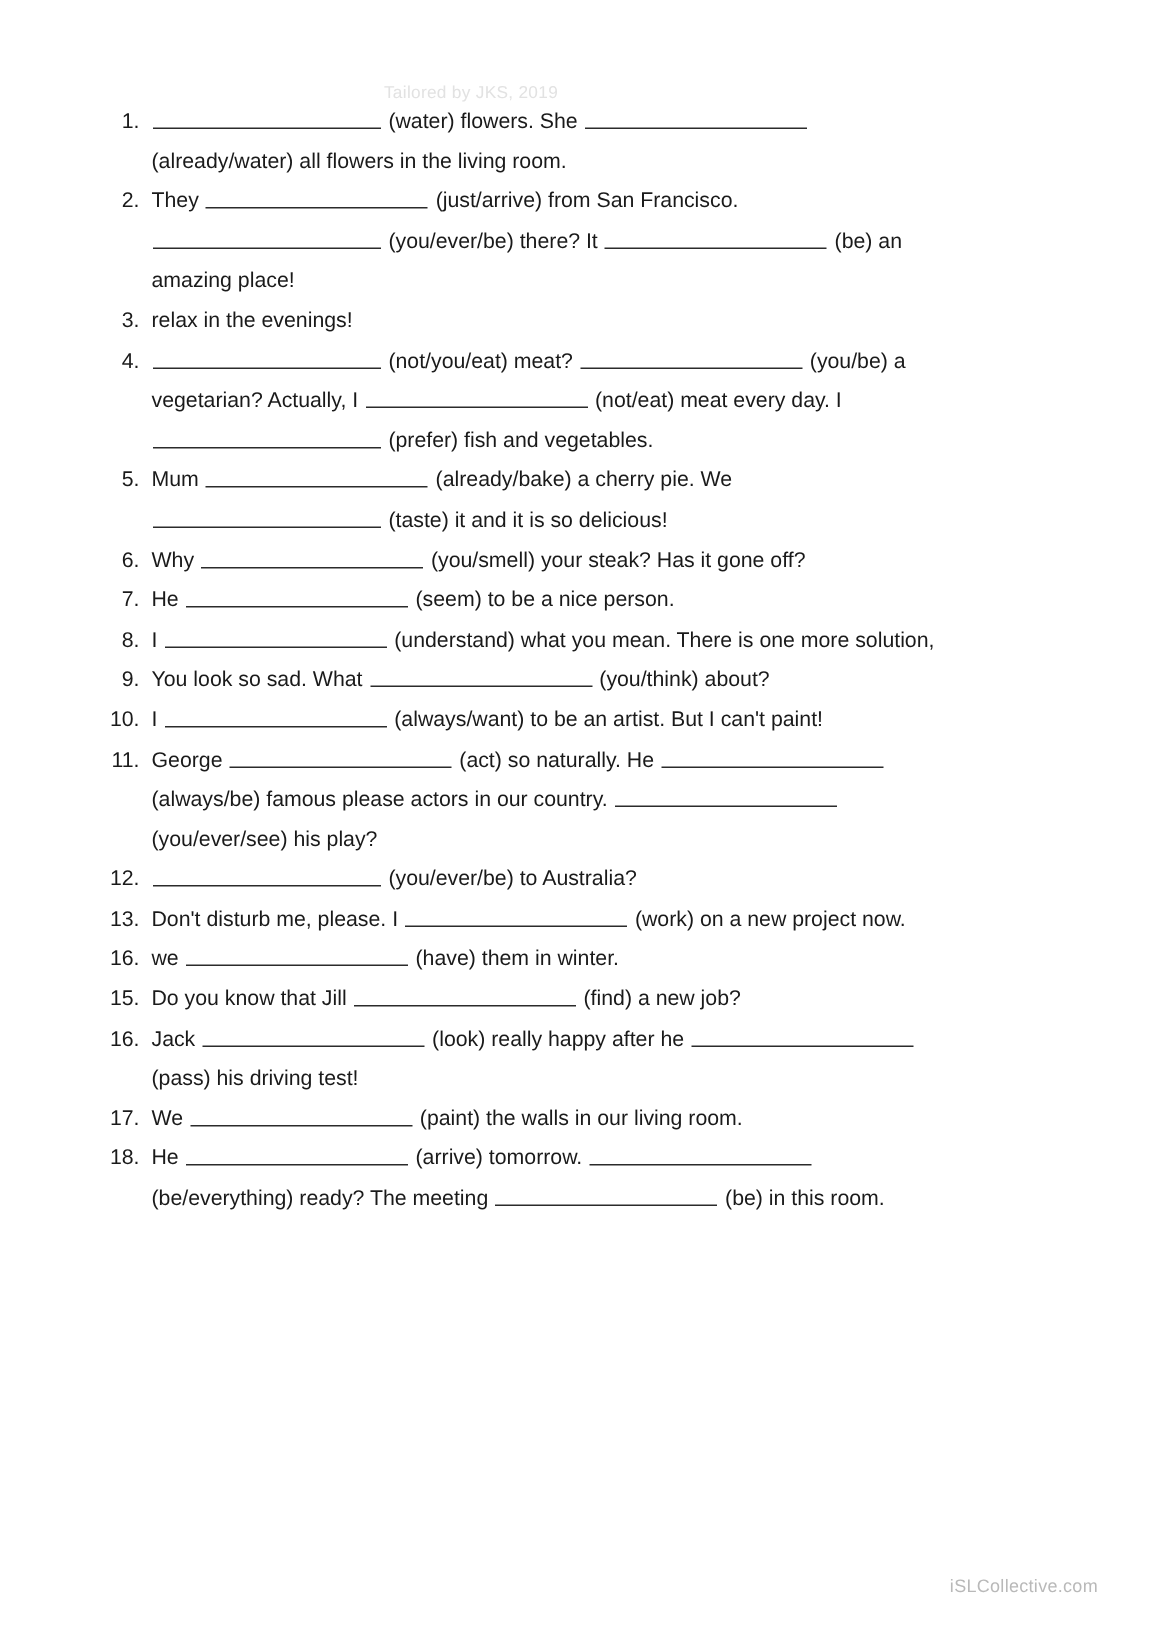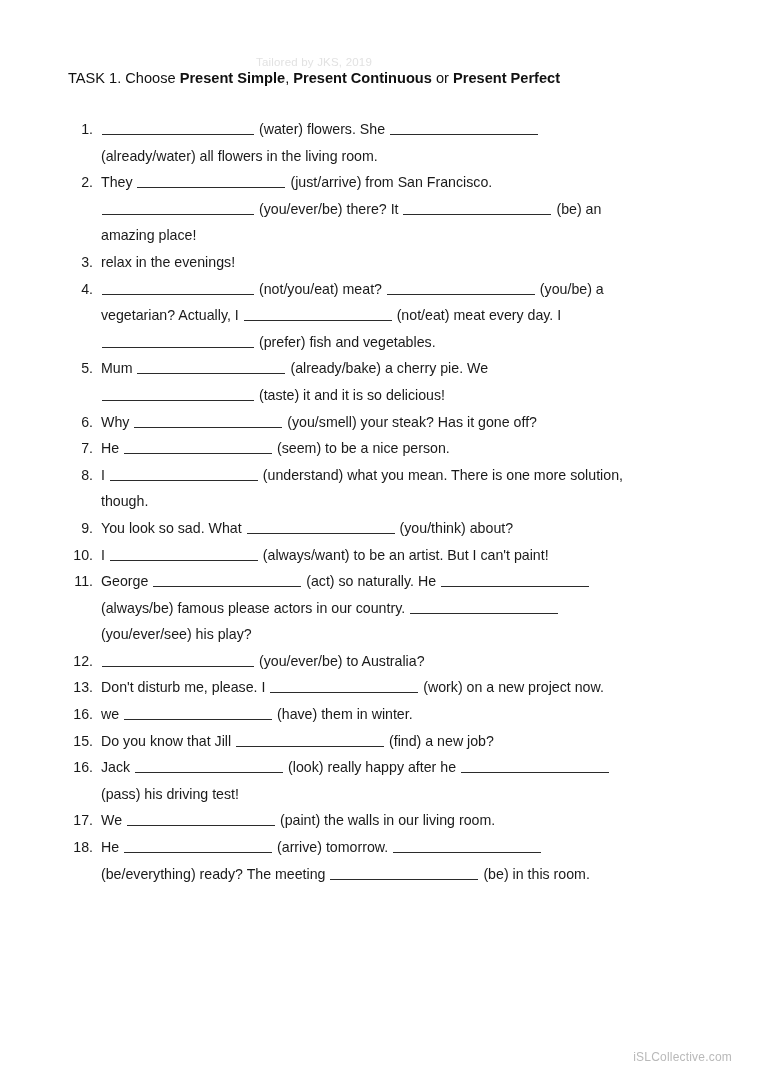--- a/index.html
+++ b/index.html
@@ -104,23 +104,20 @@
 </style>
 </head>
 <body>
 
 <div class="page">
 
   <div class="watermark-top">Tailored by JKS, 2019</div>
 
   <div class="content">
 
-    <div class="task-title">
-      <span>TASK 1. Choose </span><b>Present Simple</b><span>, </span><b>Present Continuous</b><span> or </span><b>Present Perfect</b>
-    </div>
 
     <ol class="questions" id="questions-list">
         <li class="q">
           <span class="qnum">1.</span>
           <span class="qbody">
             <span class="ln"><span class="blank w-lead"></span><span> (water) flowers. She </span><span class="blank w-std"></span></span>
             <span class="ln"><span>(already/water) all flowers in the living room.</span></span>
           </span>
         </li>
         <li class="q">
@@ -161,21 +158,20 @@
         <li class="q">
           <span class="qnum">7.</span>
           <span class="qbody">
             <span class="ln"><span>He </span><span class="blank w-std"></span><span> (seem) to be a nice person.</span></span>
           </span>
         </li>
         <li class="q">
           <span class="qnum">8.</span>
           <span class="qbody">
             <span class="ln"><span>I </span><span class="blank w-std"></span><span> (understand) what you mean. There is one more solution,</span></span>
-            <span class="ln"><span>though.</span></span>
           </span>
         </li>
         <li class="q">
           <span class="qnum">9.</span>
           <span class="qbody">
             <span class="ln"><span>You look so sad. What </span><span class="blank w-std"></span><span> (you/think) about?</span></span>
           </span>
         </li>
         <li class="q">
           <span class="qnum">10.</span>

